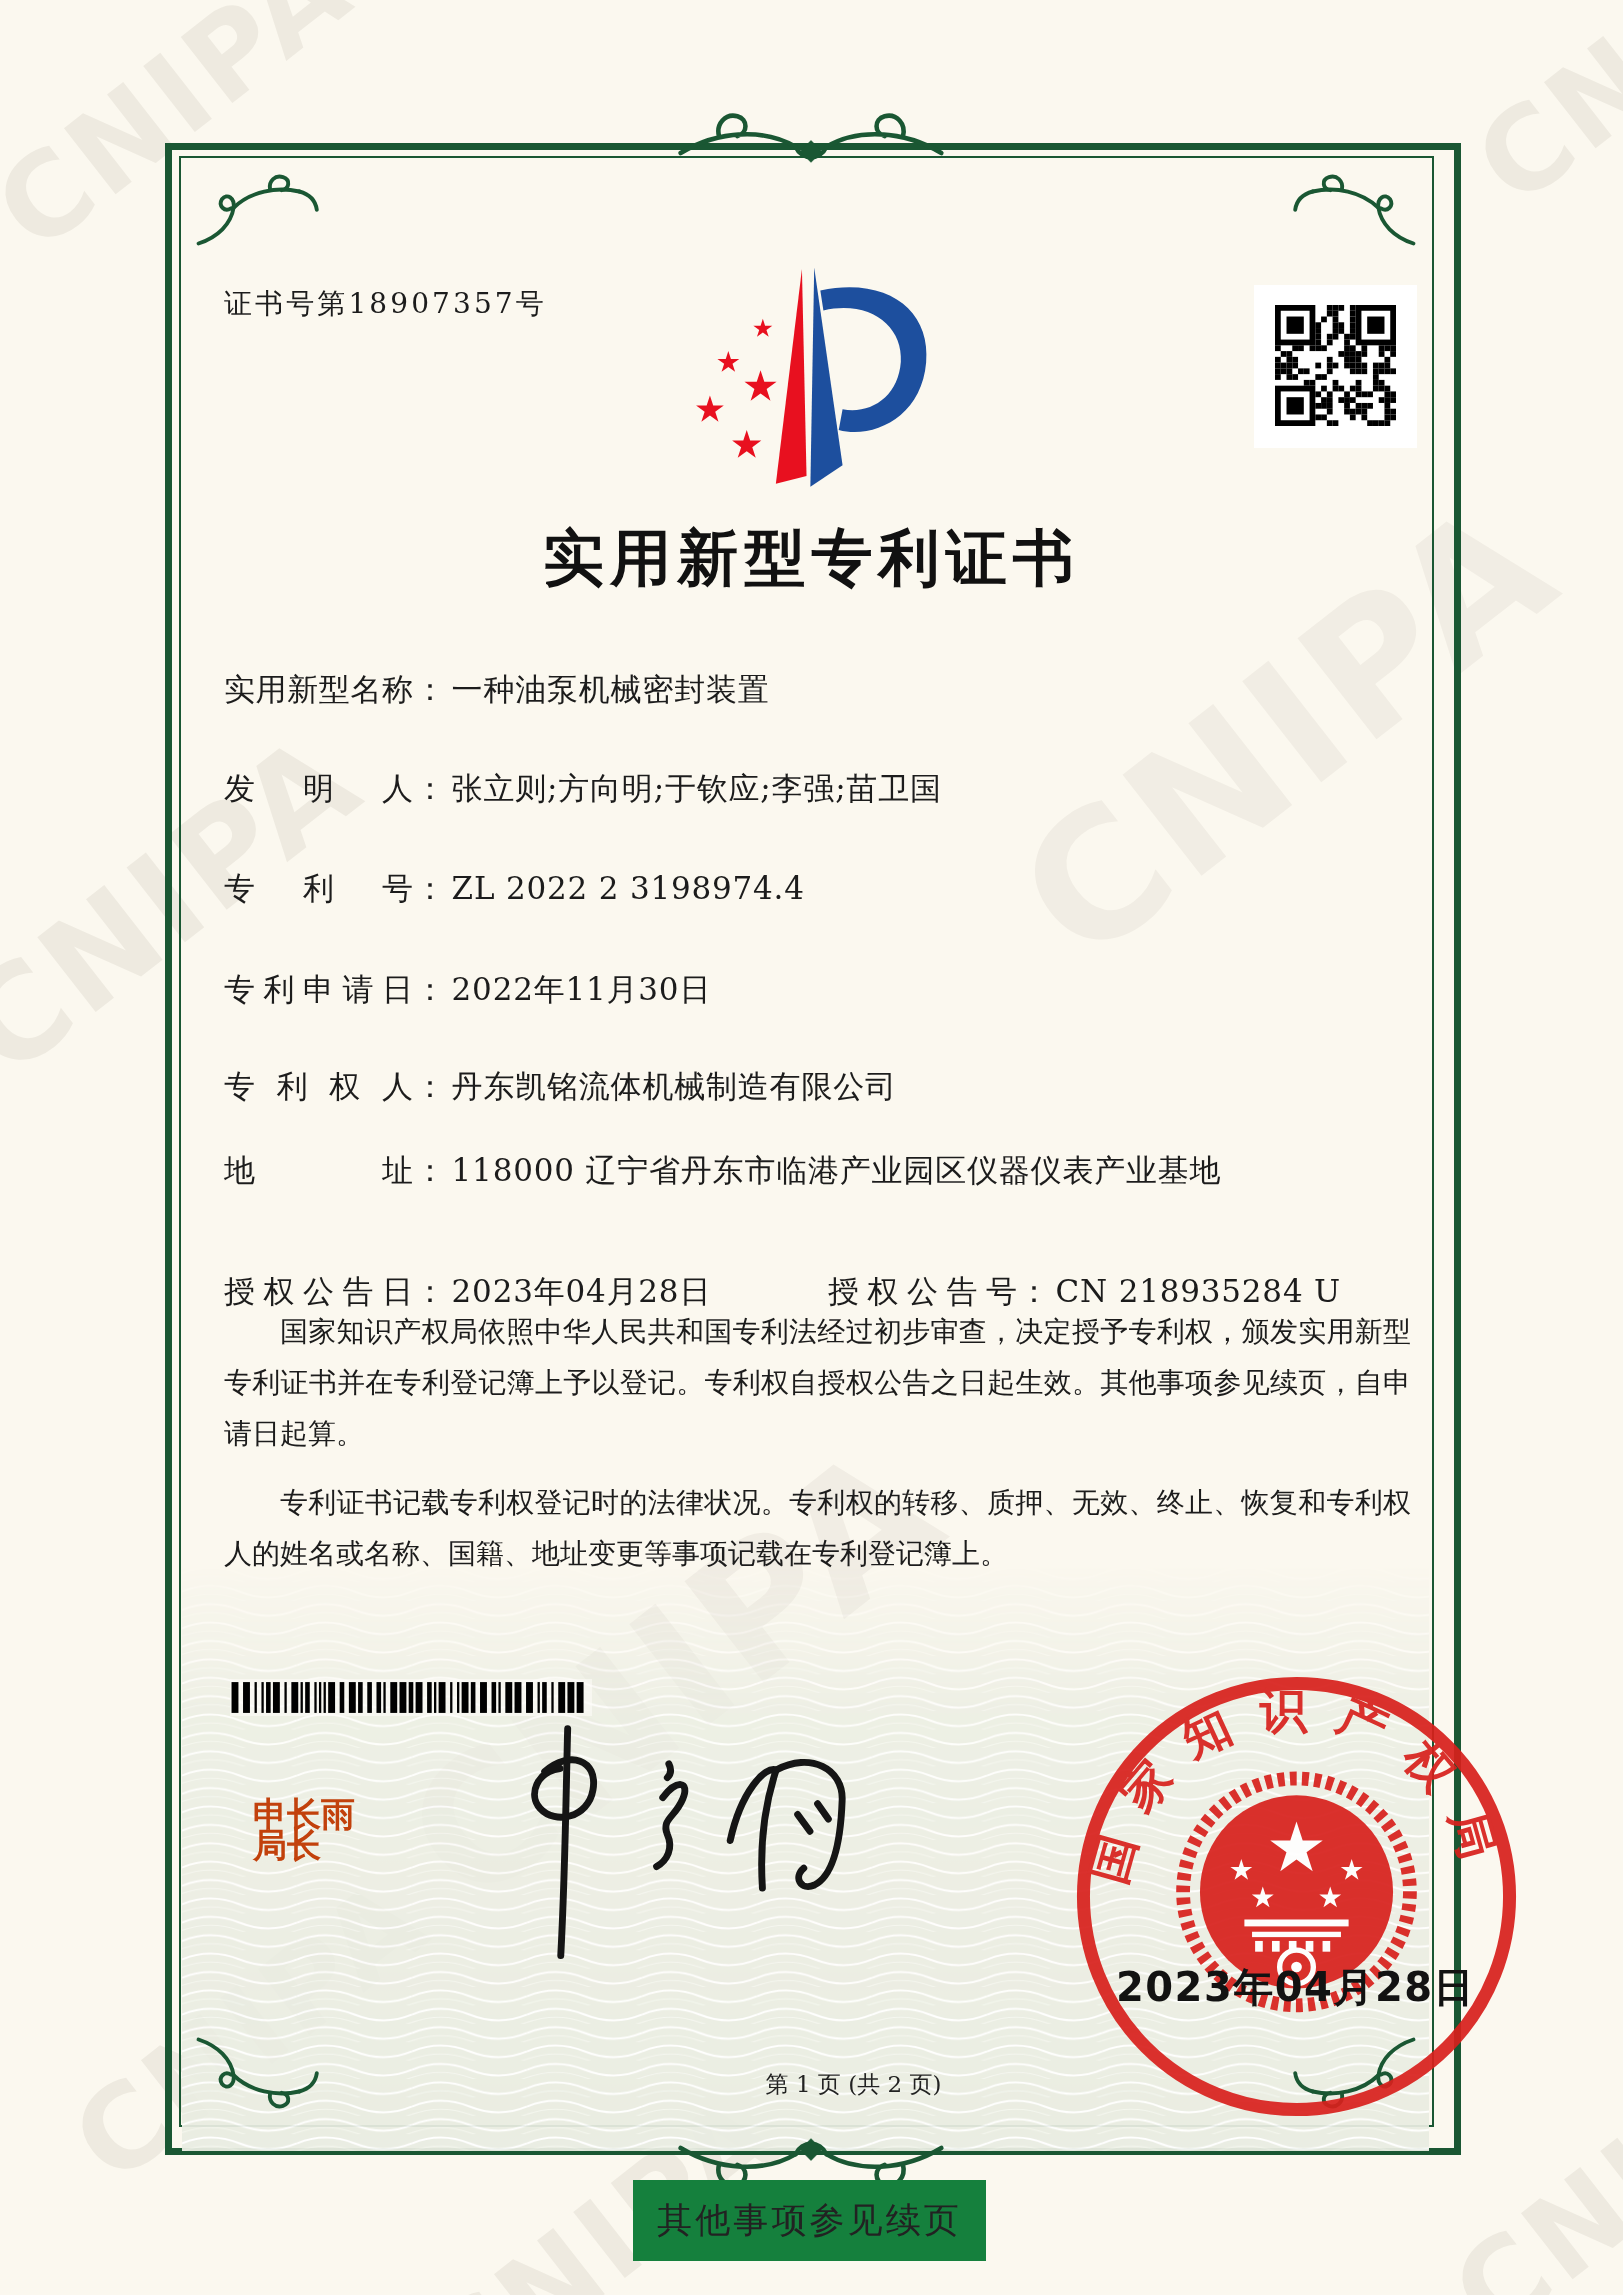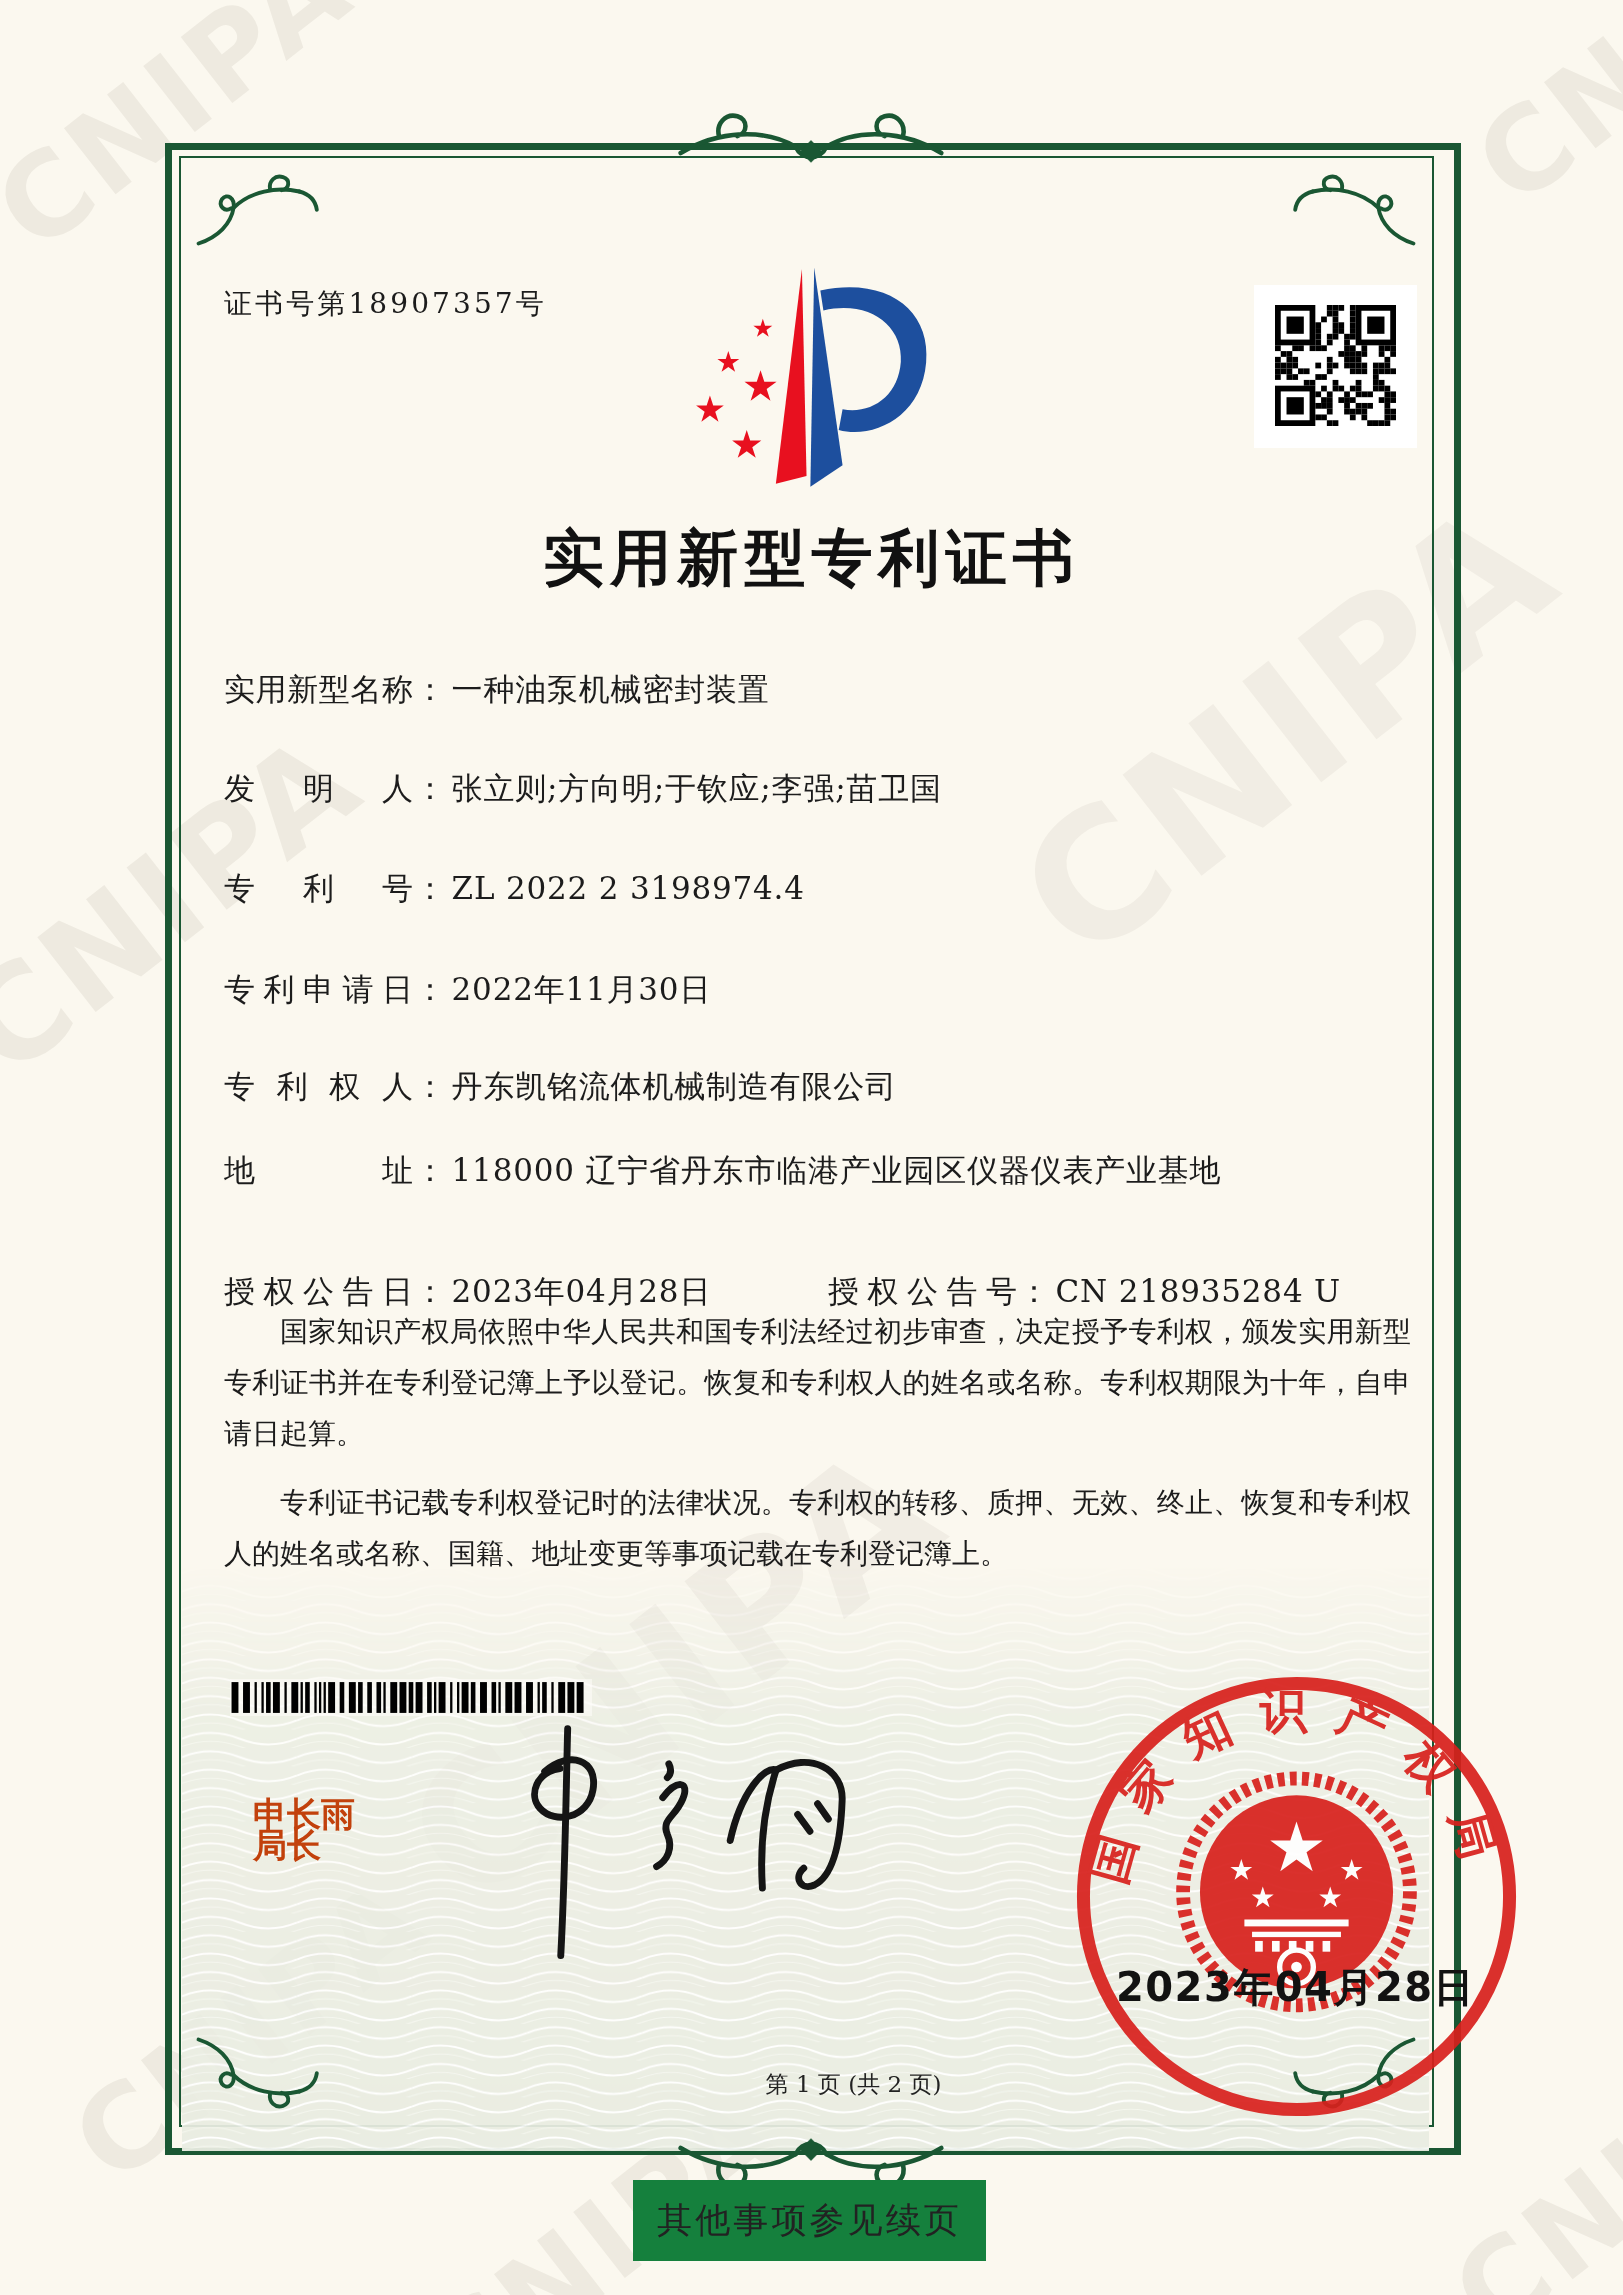--- a/index.html
+++ b/index.html
@@ -389,21 +389,21 @@
           <span>授</span>
           <span>权</span>
           <span>公</span>
           <span>告</span>
           <span>号</span>
         </span><span class="colon">：</span><span class="val">CN 218935284 U</span>
     </span>
   </div>
 
   <div class="legal">
-    <p>国家知识产权局依照中华人民共和国专利法经过初步审查，决定授予专利权，颁发实用新型专利证书并在专利登记簿上予以登记。恢复和专利权人的姓名或名称。专利权期限为十年，自申请日起算。</p>
+    <p>国家知识产权局依照中华人民共和国专利法经过初步审查，决定授予专利权，颁发实用新型专利证书并在专利登记簿上予以登记。专利权自授权公告之日起生效。其他事项参见续页，自申请日起算。</p>
     <p>专利证书记载专利权登记时的法律状况。专利权的转移、质押、无效、终止、恢复和专利权人的姓名或名称、国籍、地址变更等事项记载在专利登记簿上。</p>
   </div>
 
   <svg class="barcode" viewBox="0 0 472 48" preserveAspectRatio="none">
     <rect width="472" height="48" fill="#fdfcf8" opacity="0.6"></rect>
     <g id="barcode-bars" fill="#000">
         <rect x="2" y="4" width="9" height="40"></rect>
         <rect x="17" y="4" width="9" height="40"></rect>
         <rect x="32" y="4" width="3" height="40"></rect>
         <rect x="41" y="4" width="3" height="40"></rect>

